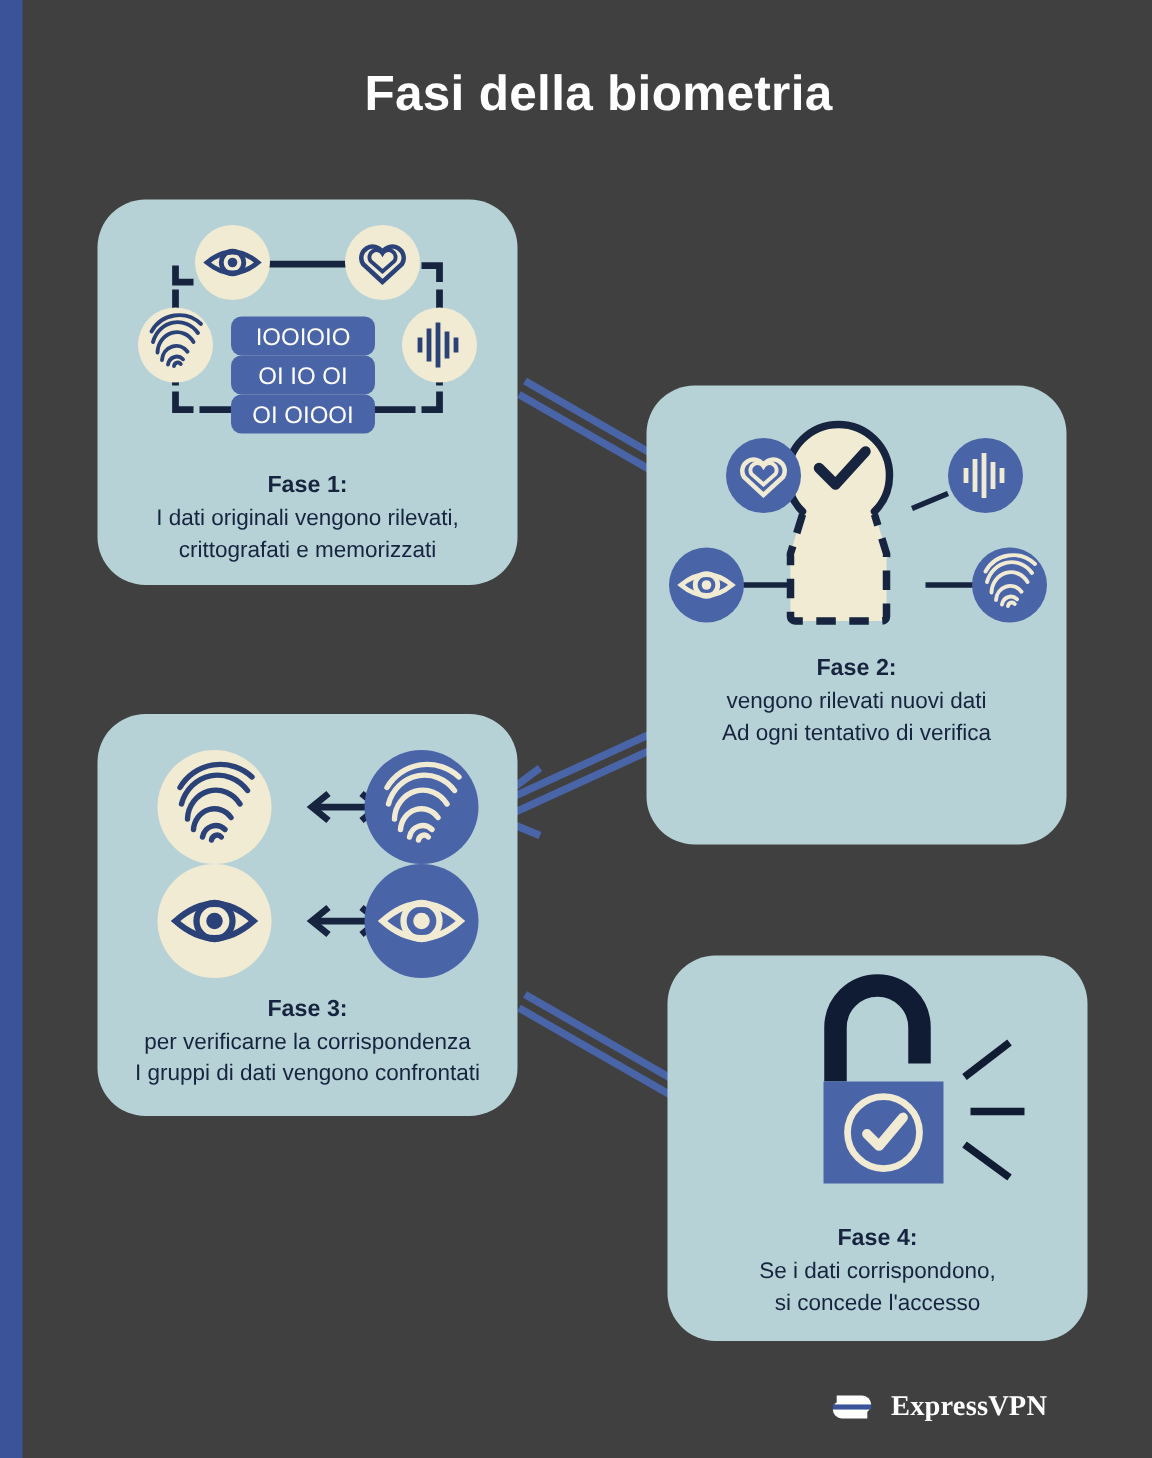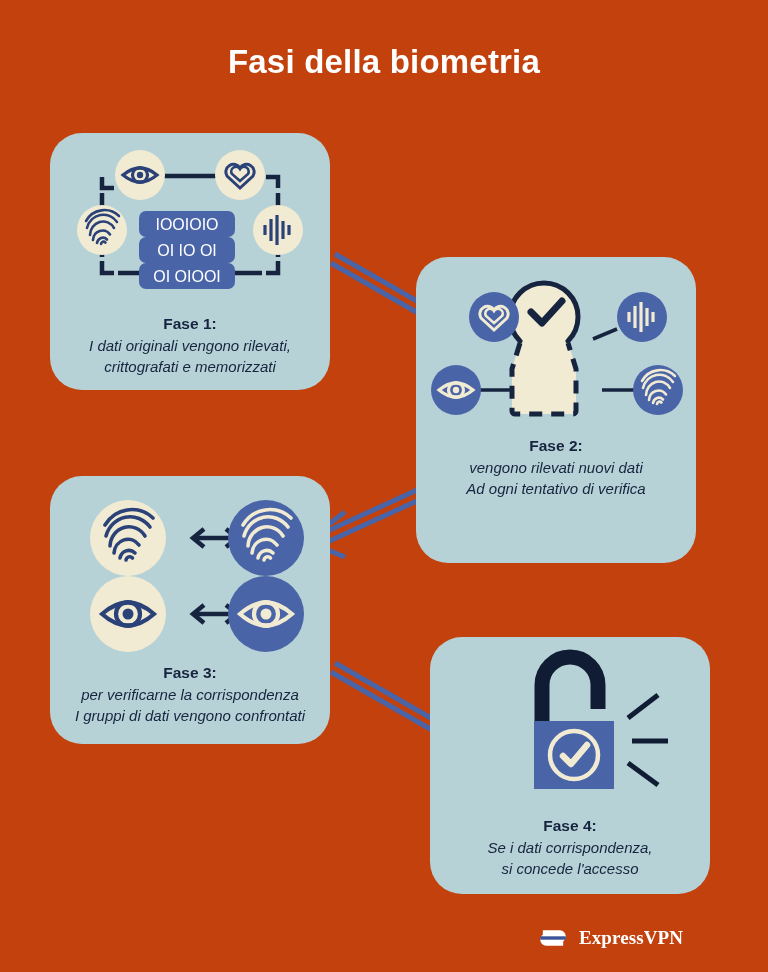--- a/index.html
+++ b/index.html
@@ -11,21 +11,22 @@
     width: 768px;
     height: 972px;
     position: relative;
     overflow: hidden;
     font-family: "Liberation Sans", sans-serif;
   }
 
   #infographic {
     position: absolute;
     inset: 0;
-    background: #c2410c;
+    background: #404040;
+    margin-left: 15px;
   }
 
   
   .title {
     position: absolute;
     top: 43px;
     left: 0;
     width: 768px;
     text-align: center;
     color: #ffffff;
@@ -54,21 +55,21 @@
     color: #16243f;
     font-size: 15px;
     line-height: 21px;
   }
   .caption-title {
     display: block;
     font-weight: bold;
     font-size: 15.5px;
     margin-bottom: 1px;
   }
-  .caption-line { display: block; font-style: italic; }
+  .caption-line { display: block; }
 
   #card-1 .card-caption { top: 180px; }
   #card-2 .card-caption { top: 178px; }
   #card-3 .card-caption { top: 186px; }
   #card-4 .card-caption { top: 178px; text-align: center; }
 
   .card-art {
     position: absolute;
     left: 0; top: 0;
     width: 100%;
@@ -343,21 +344,21 @@
         <g stroke="#101c33" stroke-width="5" stroke-linecap="butt">
           <line x1="198" y1="81" x2="228" y2="58"></line>
           <line x1="202" y1="104" x2="238" y2="104"></line>
           <line x1="198" y1="126" x2="228" y2="148"></line>
         </g>
       </g>
     </svg>
 
     <div class="card-caption">
       <span class="caption-title">Fase 4:</span>
-      <span class="caption-line">Se i dati corrispondenza,</span>
+      <span class="caption-line">Se i dati corrispondono,</span>
       <span class="caption-line">si concede l'accesso</span>
     </div>
   </div>
 
   <div id="logo">
     <svg class="logo-mark" viewBox="0 0 40 40">
       <path d="M8 11 h20 a7 7 0 0 1 0 14 h-9 a4 4 0 0 0 0 0 h-11 z" fill="#ffffff"></path>
       <path d="M32 29 h-20 a7 7 0 0 1 0 -14 h9 a4 4 0 0 0 0 0 h11 z" fill="#ffffff"></path>
       <rect x="5" y="18" width="30" height="4" fill="#3b5398"></rect>
     </svg>

